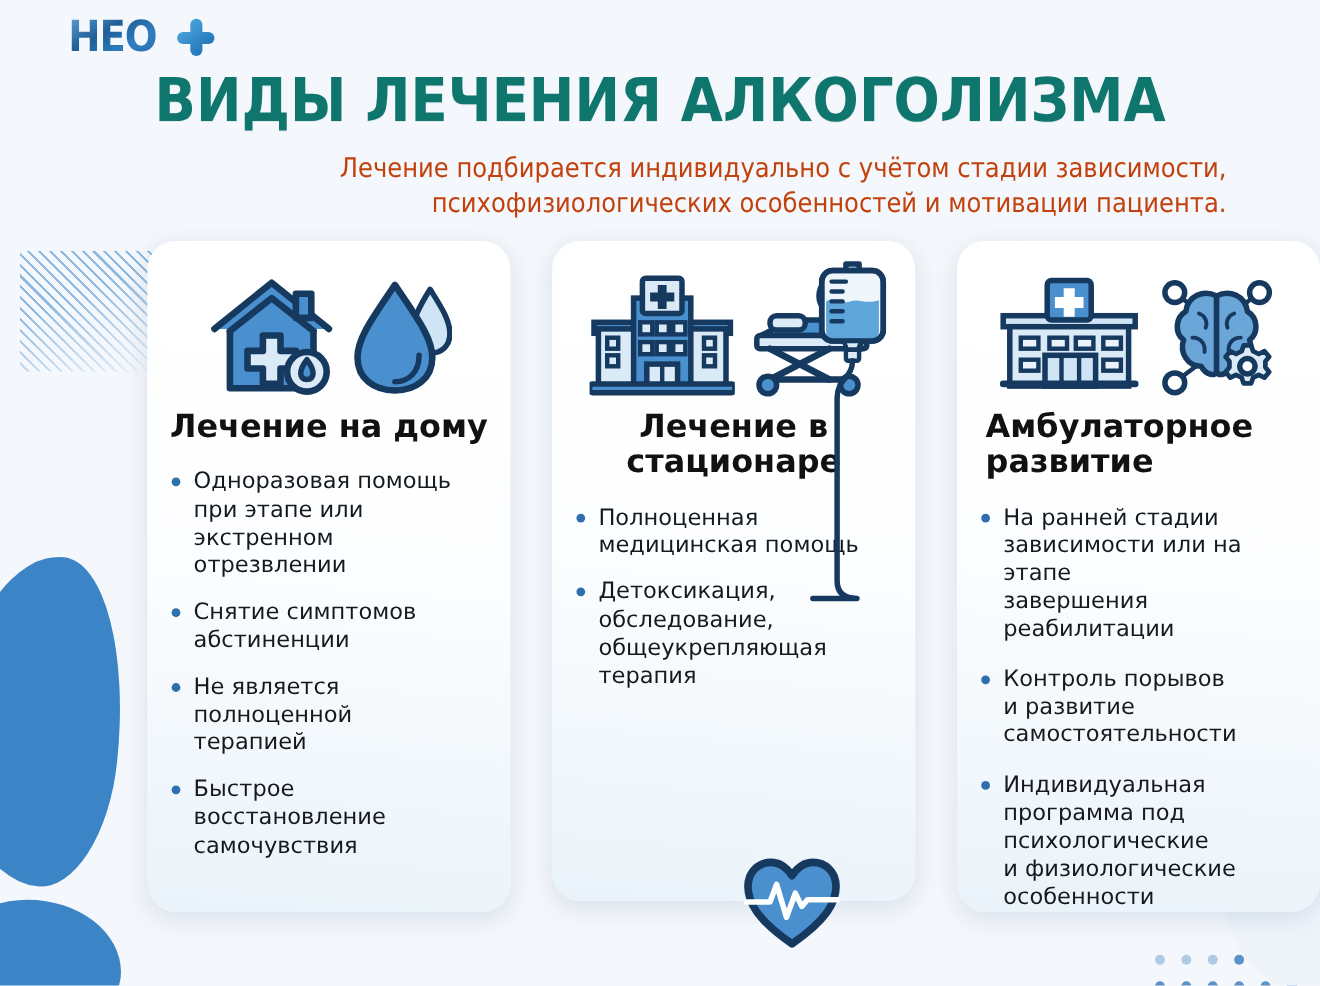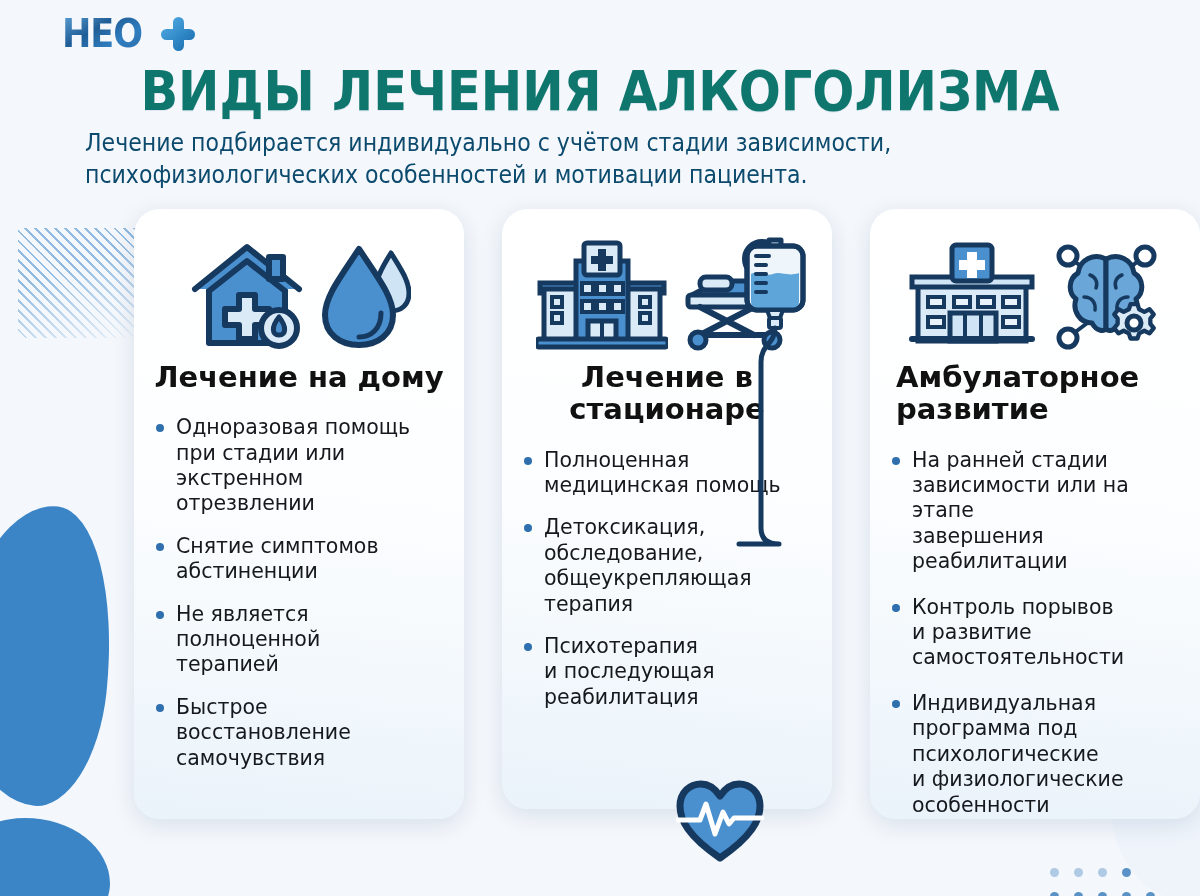--- a/index.html
+++ b/index.html
@@ -82,22 +82,22 @@
   h1.title{
     margin-top:6px; text-align:center;
     font-size:55px; font-weight:bold; letter-spacing:0px;
     color:#0f766e;
     font-family:"DejaVu Sans","Liberation Sans",sans-serif;
     font-stretch:condensed;
     text-shadow:0 1px 0 #dfe8f2;
     transform:scaleX(1.0);
   }
   p.subtitle{
-    margin:4px auto 0; width:1030px; text-align:left;
-    font-size:24.5px; line-height:1.3; color:#0c4a6e;
+    margin:14px auto 0; width:1030px; text-align:right;
+    font-size:24.5px; line-height:1.3; color:#c2410c;
     font-family:"DejaVu Sans","Liberation Sans",sans-serif;
     font-stretch:condensed;
   }
 
   
   .cards{
     position:relative; z-index:2;
     margin-top:18px;
     display:flex; justify-content:flex-end; gap:38px;
   }
@@ -229,21 +229,21 @@
       <svg width="90" height="112" viewBox="0 0 90 112">
         <path d="M70 14 C80 30 88 42 88 54 C88 66 80 72 70 72 C60 72 54 66 54 54 C54 42 60 30 70 14 Z" fill="#cfe4f4" stroke="#16395f" stroke-width="5" stroke-linejoin="round"></path>
         <path d="M38 10 C58 40 72 58 72 76 C72 95 57 106 38 106 C19 106 4 95 4 76 C4 58 18 40 38 10 Z" fill="#4a90cf" stroke="#16395f" stroke-width="6" stroke-linejoin="round"></path>
         <path d="M60 74 C60 90 50 98 38 98" fill="none" stroke="#16395f" stroke-width="5" stroke-linecap="round"></path>
       </svg>
     </div>
     <h2 class="card-title">Лечение
 на дому</h2>
     <ul class="bullets">
       <li>Одноразовая помощь
-при стадии или экстренном
+при этапе или экстренном
 отрезвлении</li>
       <li>Снятие симптомов
 абстиненции</li>
       <li>Не является полноценной
 терапией</li>
       <li>Быстрое восстановление
 самочувствия</li>
     </ul>
   </article>
 
@@ -287,23 +287,20 @@
     </div>
     <h2 class="card-title">Лечение
 в стационаре</h2>
     <ul class="bullets">
       <li>Полноценная
 медицинская помощь</li>
       <li>Детоксикация,
 обследование,
 общеукрепляющая
 терапия</li>
-      <li>Психотерапия
-и последующая
-реабилитация</li>
     </ul>
   </article>
 
   <article class="card card-3">
     <div class="icons">
       <svg width="128" height="112" viewBox="0 0 128 112">
         <rect x="10" y="44" width="108" height="58" fill="#dbeaf7" stroke="#16395f" stroke-width="5"></rect>
         <rect x="4" y="38" width="120" height="10" fill="#cfe4f4" stroke="#16395f" stroke-width="5"></rect>
         <rect x="44" y="6" width="40" height="36" rx="4" fill="#4a90cf" stroke="#16395f" stroke-width="5"></rect>
         <path d="M59 13 h10 v8 h8 v10 h-8 v8 h-10 v-8 h-8 v-10 h8 z" fill="#ffffff"></path>

